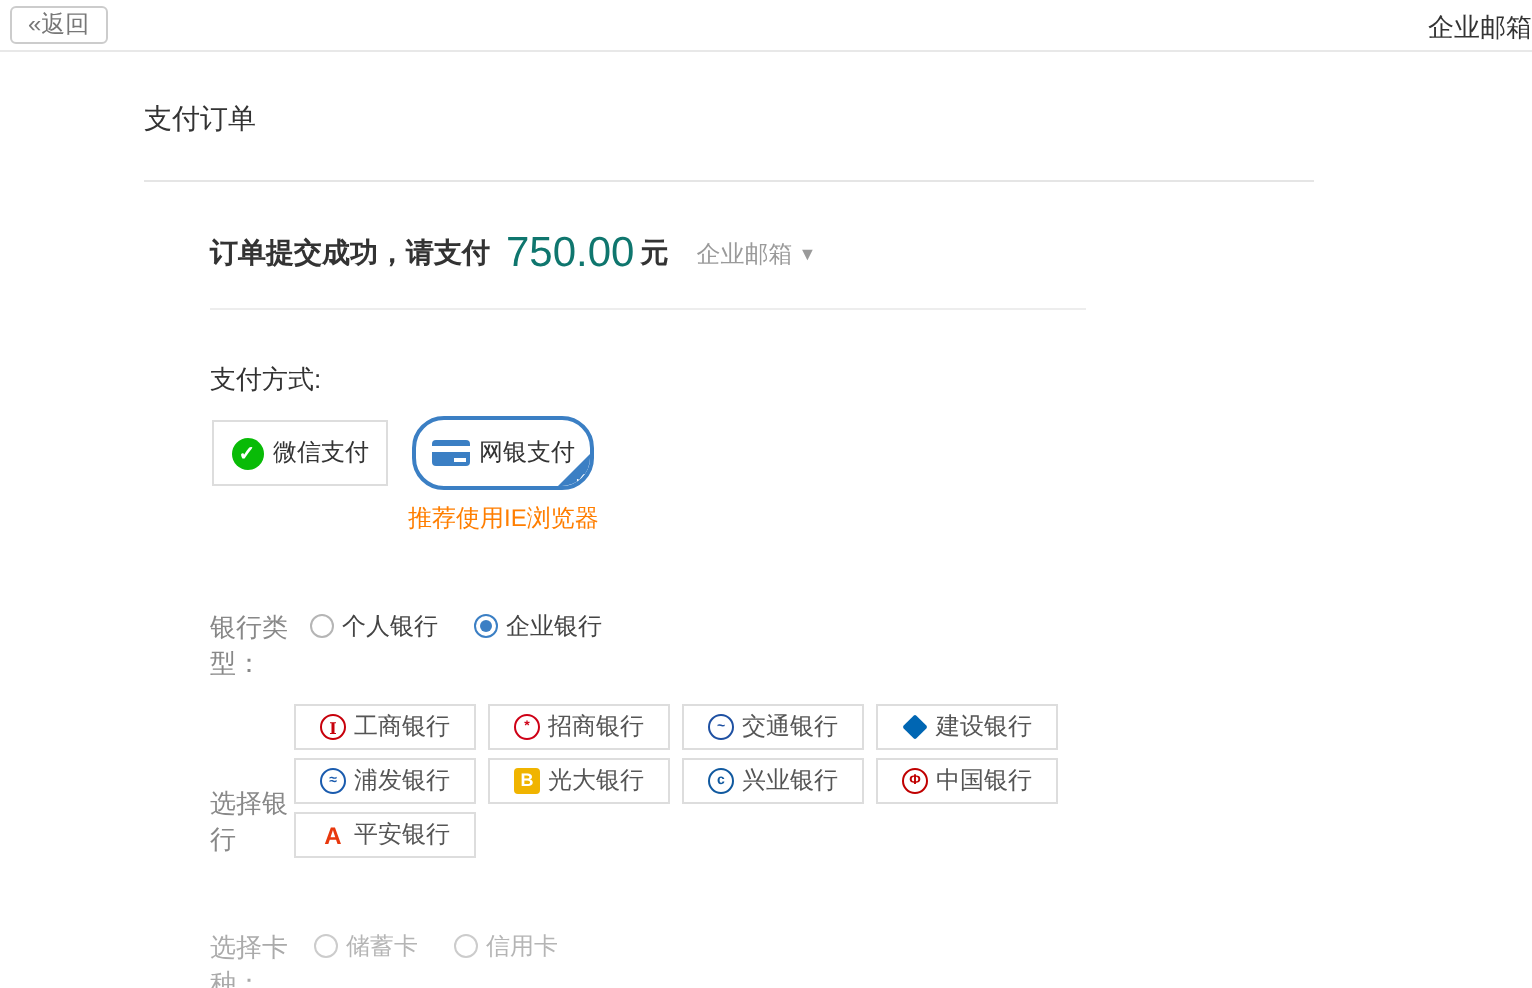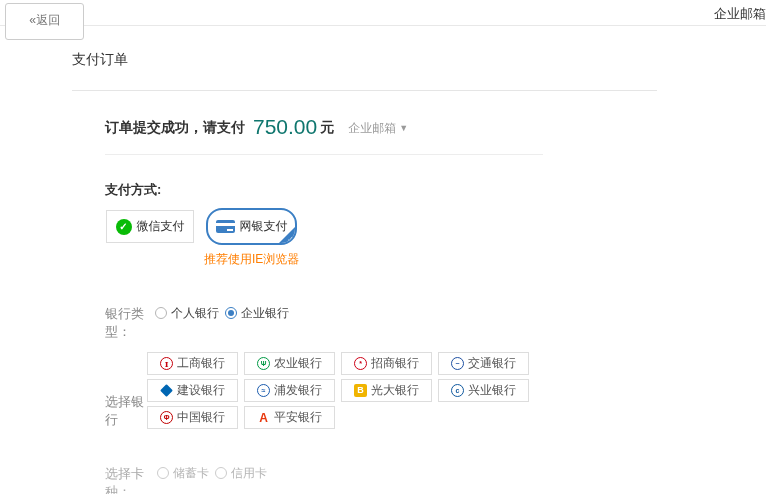--- a/index.html
+++ b/index.html
@@ -2,43 +2,43 @@
 <html><head>
 <meta charset="utf-8">
 <style>
   * { box-sizing: border-box; margin: 0; padding: 0; }
   html,body { width: 766px; height: 494px; background: #fff;
     font-family: "Liberation Sans", "DejaVu Sans", sans-serif; color: #333; }
 
   
   .topbar { position: relative; height: 26px; background: #fff;
     border-bottom: 1px solid #e8e8e8; }
-  .back-btn { position: absolute; left: 5px; top: 3px; height: 37px;
-    padding: 0 23px; font-size: 12px; color: #777; background: #fff;
-    border: 1px solid #ccc; border-radius: 3px; line-height: 17px; cursor: pointer; font-family: Liberation Mono, monospace; }
+  .back-btn { position: absolute; left: 5px; top: 3px; height: 19px;
+    padding: 0 8px; font-size: 12px; color: #777; background: #fff;
+    border: 1px solid #ccc; border-radius: 3px; line-height: 17px; cursor: pointer; }
   .topbar-title { position: absolute; left: 0; right: 0; top: 5px;
     text-align: right; font-size: 13px; color: #333; }
 
   
   .page-title { margin: 25px 0 0 72px; font-size: 14px; color: #333; }
   .divider1 { margin: 21px 0 0 72px; width: 585px; height: 0;
     border: none; border-top: 1px solid #e5e5e5; }
   .divider2 { margin: 15px 0 0 105px; width: 438px; height: 0;
     border: none; border-top: 1px solid #ededed; }
 
   
   .order-row { margin: 24px 0 0 105px; font-size: 14px; white-space: nowrap; }
   .order-status { font-weight: bold; color: #333; }
   .order-amount { font-size: 21px; margin: 0 3px 0 8px; vertical-align: -2px; }
   .order-currency { font-weight: bold; color: #333; }
   .order-details { margin-left: 14px; font-size: 12px; color: #9a9a9a; cursor: pointer; }
   .caret { font-size: 9px; color: #9a9a9a; margin-left: 3px; vertical-align: 1px; }
 
   
-  .section-label { margin: 26px 0 0 105px; font-size: 13px; font-weight: bold; color: #333; }
+  .section-label { margin: 26px 0 0 105px; font-size: 13px; font-weight: normal; color: #333; }
   .methods-row { margin: 9px 0 0 106px; display: flex; align-items: center; gap: 12px; }
   .method-btn { position: relative; width: 88px; height: 33px; background: #fff;
     border: 1px solid #ddd; display: flex; align-items: center; justify-content: center;
     gap: 5px; font-size: 12px; color: #333; cursor: pointer; }
   .method-btn.selected { width: 91px; height: 37px; border-width: 2px; overflow: hidden; }
   .wechat-circle { width: 16px; height: 16px; border-radius: 50%; flex: none;
     display: inline-flex; align-items: center; justify-content: center; }
   .wechat-circle i { font-style: normal; color: #fff; font-size: 10px; font-weight: bold; }
   .card-icon { position: relative; width: 19px; height: 13px; border-radius: 2px; flex: none; }
   .card-icon::before { content: ""; position: absolute; left: 0; right: 0; top: 3px;
@@ -49,21 +49,21 @@
     border-left: 16px solid transparent; border-bottom: 16px solid #3b7fc4; }
   .sel-check { position: absolute; right: 1px; bottom: -1px; font-size: 8px;
     color: #fff; font-style: normal; }
   .browser-tip { margin: 6px 0 0 204px; font-size: 12px; }
 
   
   .field-row { margin-left: 105px; display: flex; align-items: flex-end; font-size: 12px; }
   .field-label { font-size: 13px; color: #888; flex: none; margin-top: 20px; }
   .bank-type-row { margin-top: 17px; align-items: center; }
   .bank-type-row .field-label { width: 50px; }
-  .radio-group { display: flex; align-items: center; gap: 6px; }
+  .radio-group { display: flex; align-items: center; gap: 18px; }
   .radio-opt { display: inline-flex; align-items: center; gap: 4px; color: #444; cursor: pointer; }
   .radio { width: 12px; height: 12px; border: 1px solid #b5b5b5; border-radius: 50%;
     display: inline-flex; align-items: center; justify-content: center; flex: none; background:#fff; }
   .radio.checked { border-color: currentColor; }
   .radio i { width: 6px; height: 6px; border-radius: 50%; background: transparent; }
   .radio.checked i { background: currentColor; }
   .card-type-row { margin-top: 16px; align-items: center; }
   .card-type-row .field-label { width: 52px; color: #aaa; }
   .card-type-row .radio { border-color: #ccc; }
   .card-type-row .radio-opt { color: #b5b5b5; cursor: default; }
@@ -144,26 +144,20 @@
 <div class="field-row banks-row">
   <span class="field-label">选择银行</span>
   <div class="bank-grid">
     <button class="bank-btn">
       <span class="bicon ring serif" style="color: rgb(199, 0, 11);">
           <i class="bg">I</i>
         </span>
       <span>工商银行</span>
     </button>
     <button class="bank-btn">
-      <span class="bicon ring" style="color: rgb(0, 153, 68);">
-          <i class="bg">Ψ</i>
-        </span>
-      <span>农业银行</span>
-    </button>
-    <button class="bank-btn">
       <span class="bicon ring" style="color: rgb(206, 0, 22);">
           <i class="bg">*</i>
         </span>
       <span>招商银行</span>
     </button>
     <button class="bank-btn">
       <span class="bicon ring" style="color: rgb(30, 80, 162);">
           <i class="bg">~</i>
         </span>
       <span>交通银行</span>

